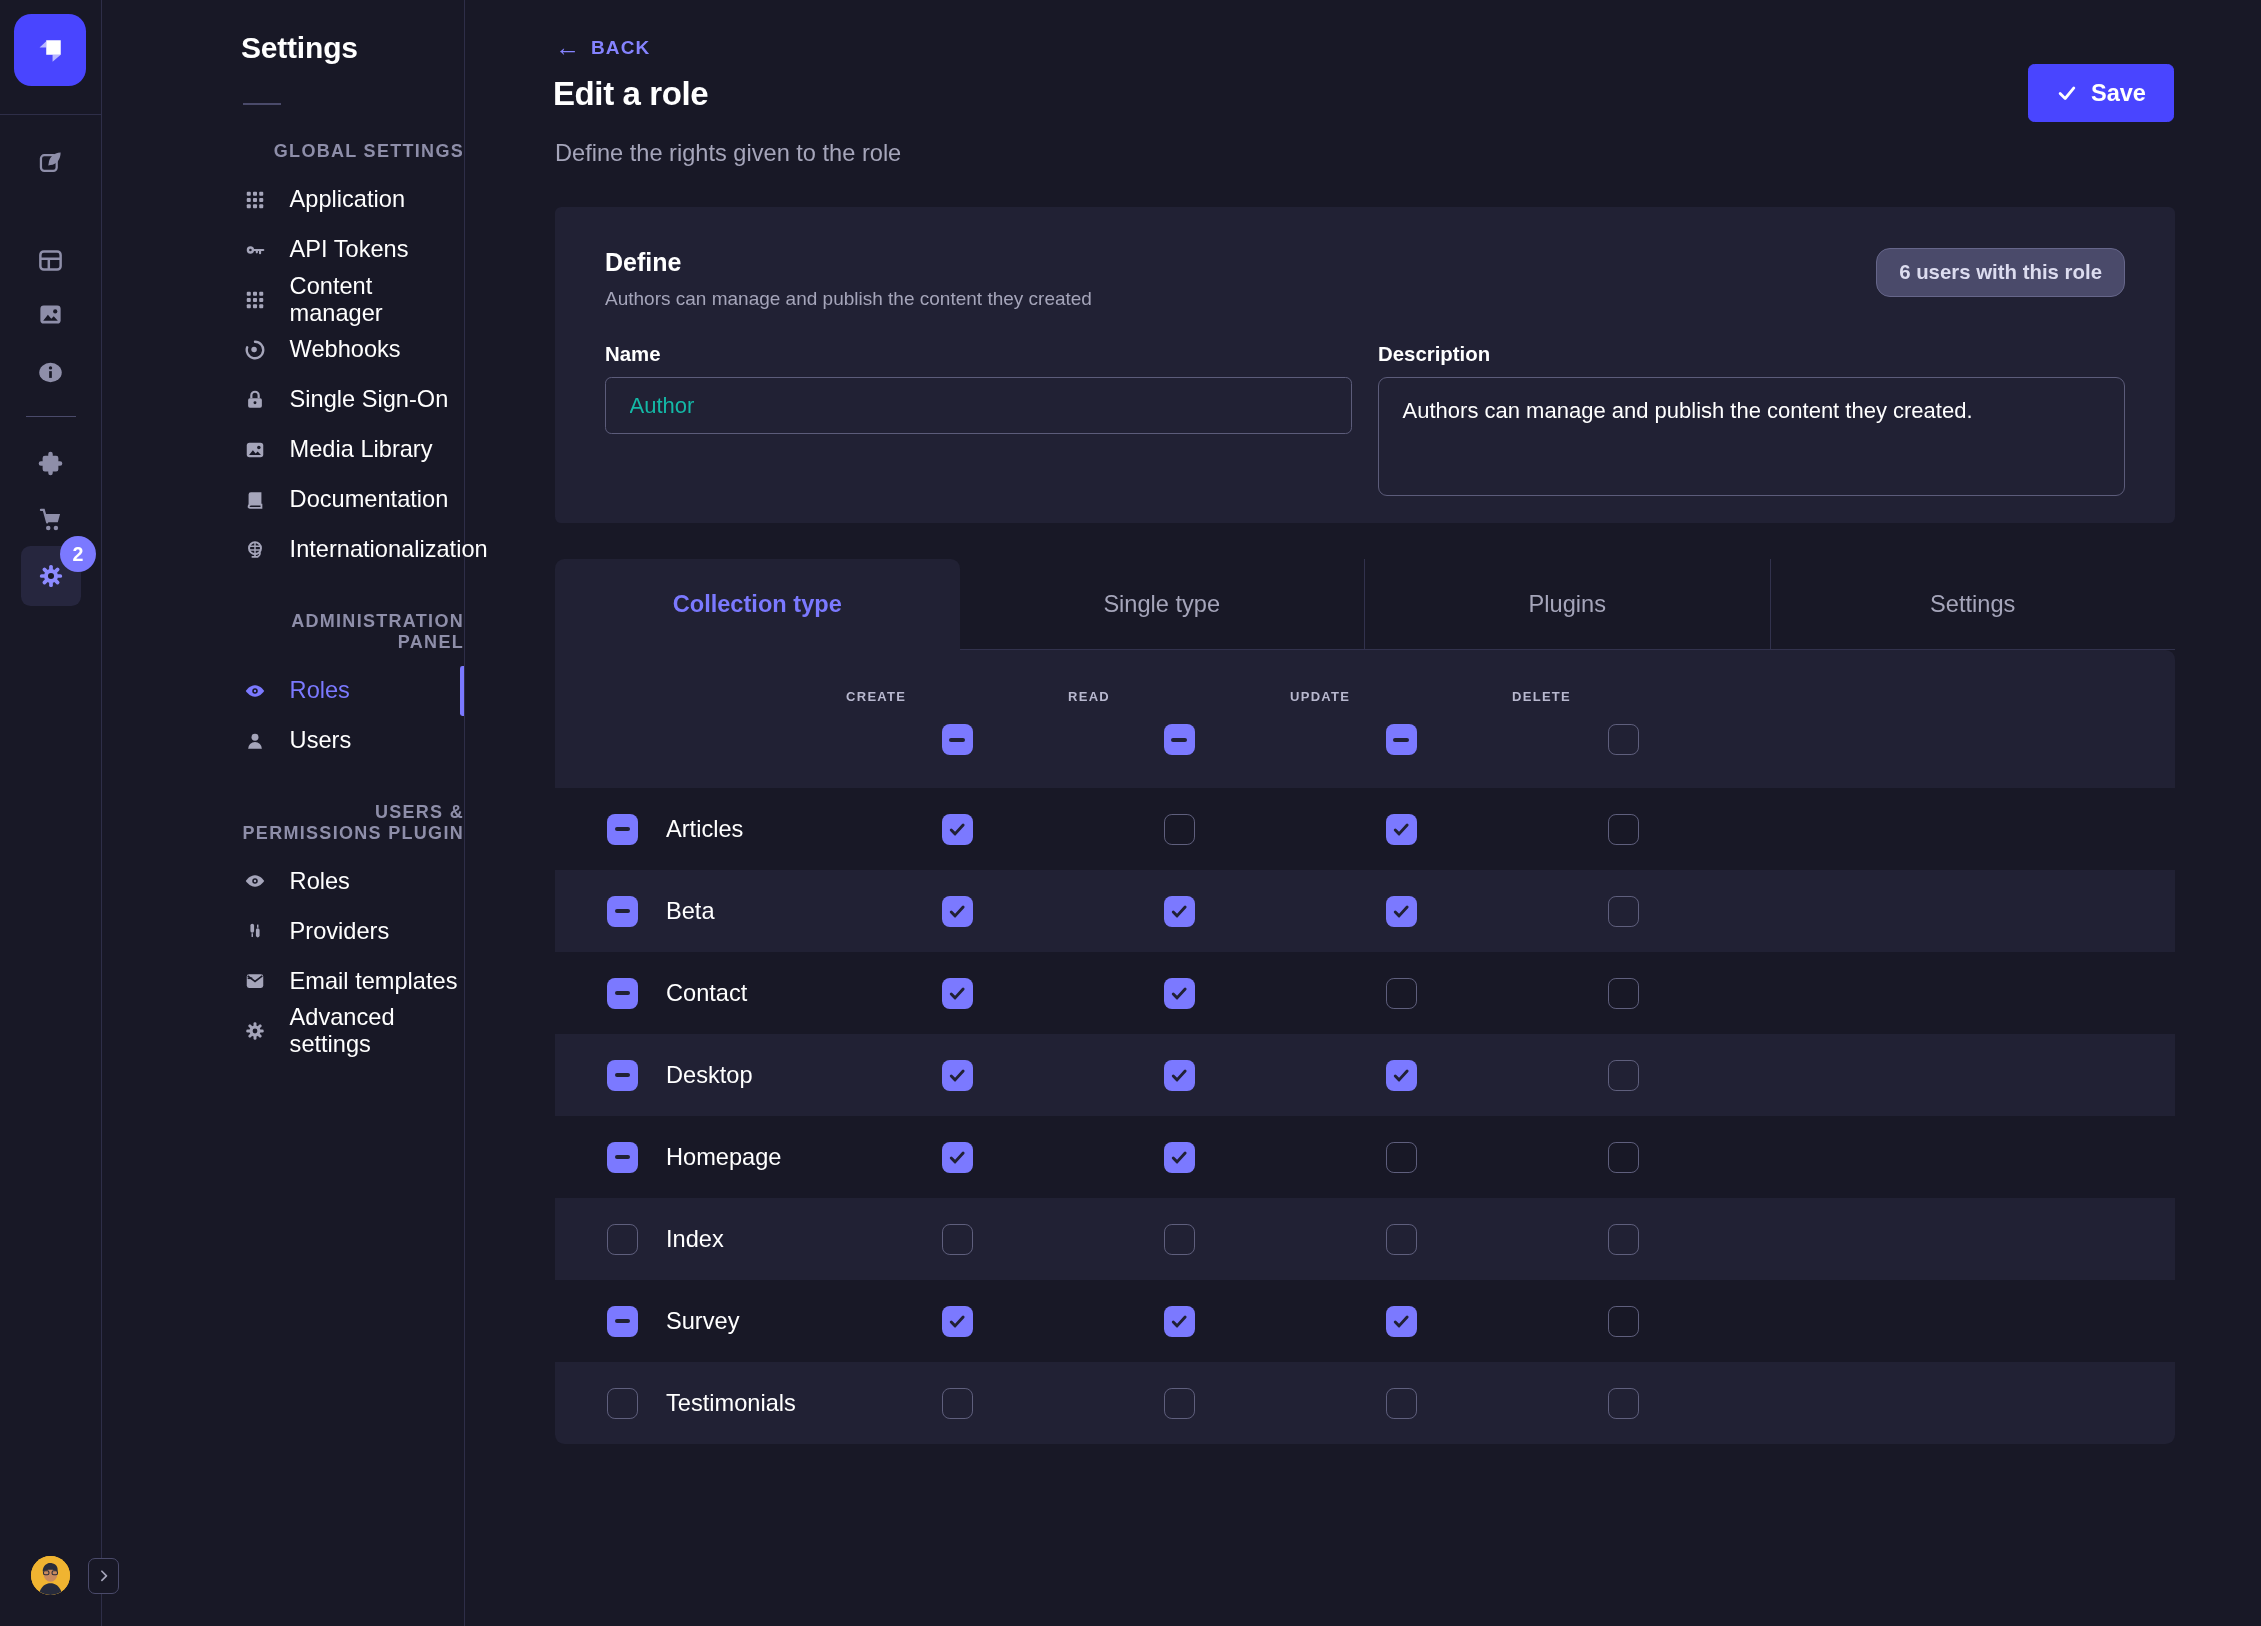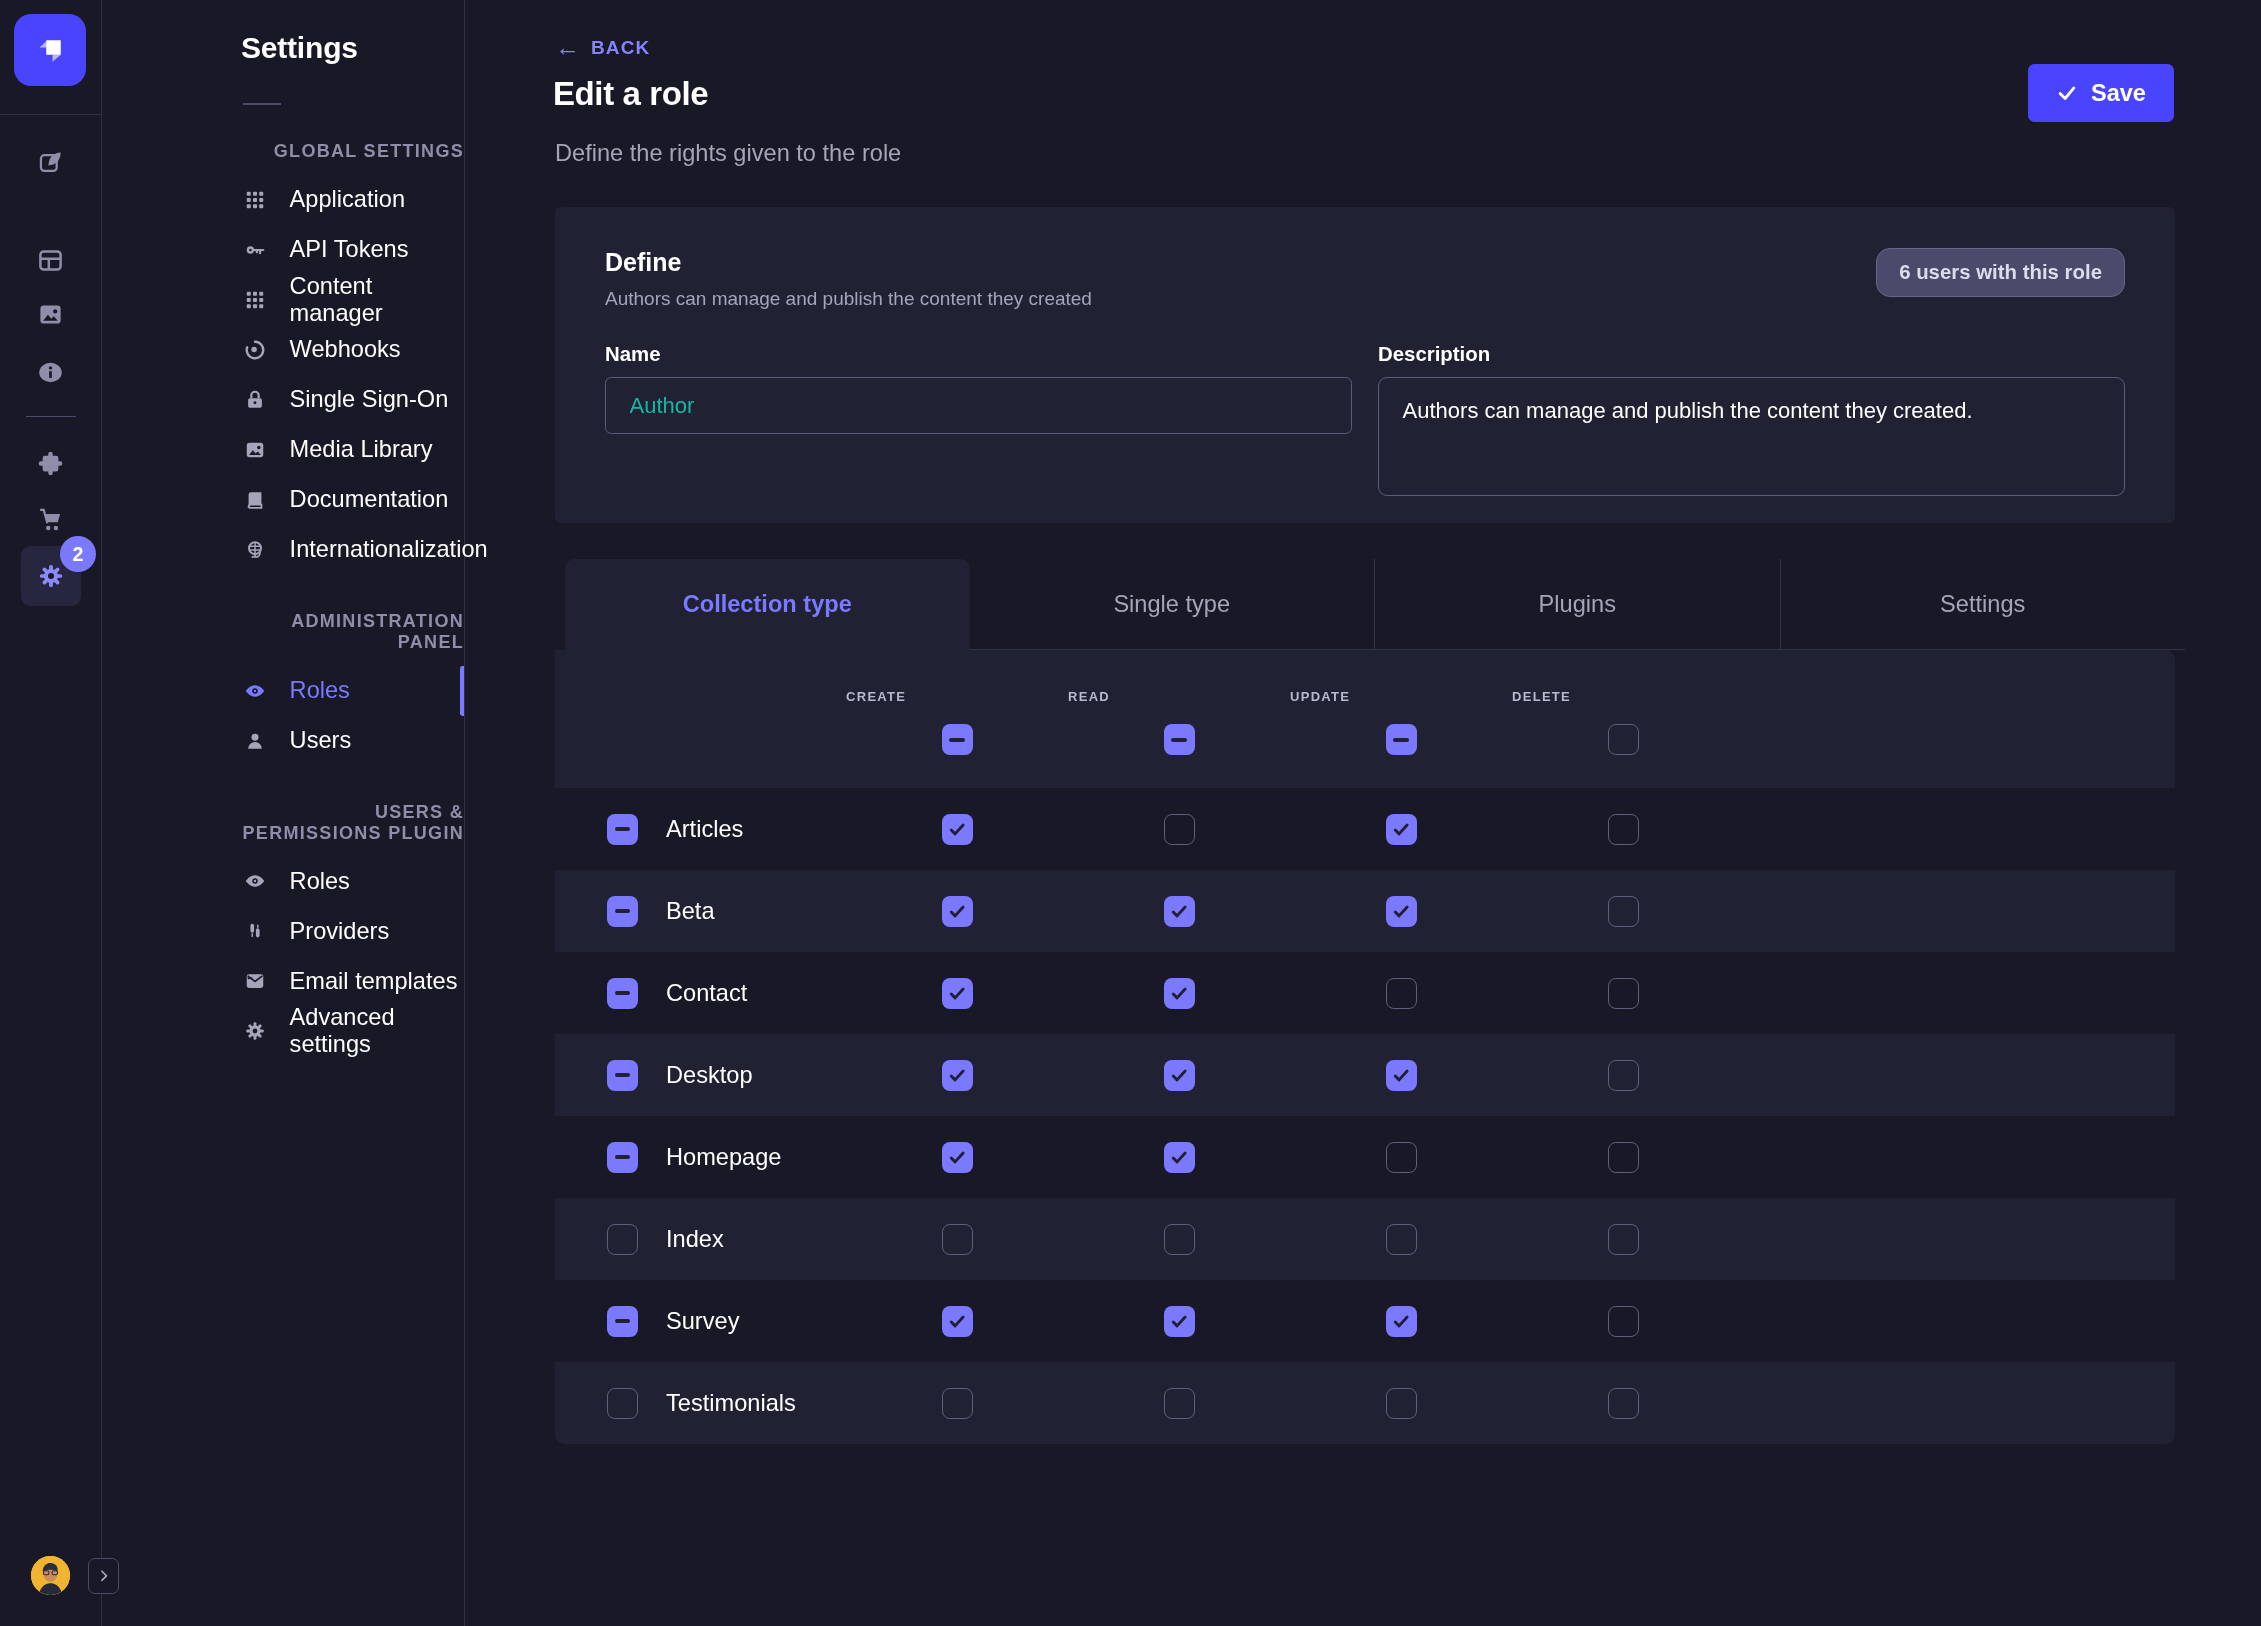--- a/index.html
+++ b/index.html
@@ -114,21 +114,21 @@
     border-radius:6.3px; padding:0 23.6px; font-size:22px; color:#14b8a6;
     font-family:inherit; outline:none;
   }
   .text-area {
     width:100%; height:119px; background:#212134; border:0.8px solid #5c5c7a;
     border-radius:9px; padding:17.3px 23.6px; font-size:22px; color:#fff;
     font-family:inherit; outline:none; resize:none; line-height:1.45;
   }
 
   
-  .tabs { position:absolute; left:99px; top:559px; width:1620px; height:91px; display:flex; }
+  .tabs { position:absolute; left:89px; top:559px; width:1620px; height:91px; display:flex; }
   .tab {
     flex:1; display:flex; align-items:center; justify-content:center;
     font-size:23.6px; color:#a5a5ba; cursor:pointer;
     border-bottom:0.8px solid #32324d;
   }
   .tab.sep { border-left:0.8px solid #32324d; }
   .tab.active {
     background:#212134; color:#7b79ff; font-weight:600;
     border-radius:9.4px 9.4px 0 0; border-bottom:none;
   }

